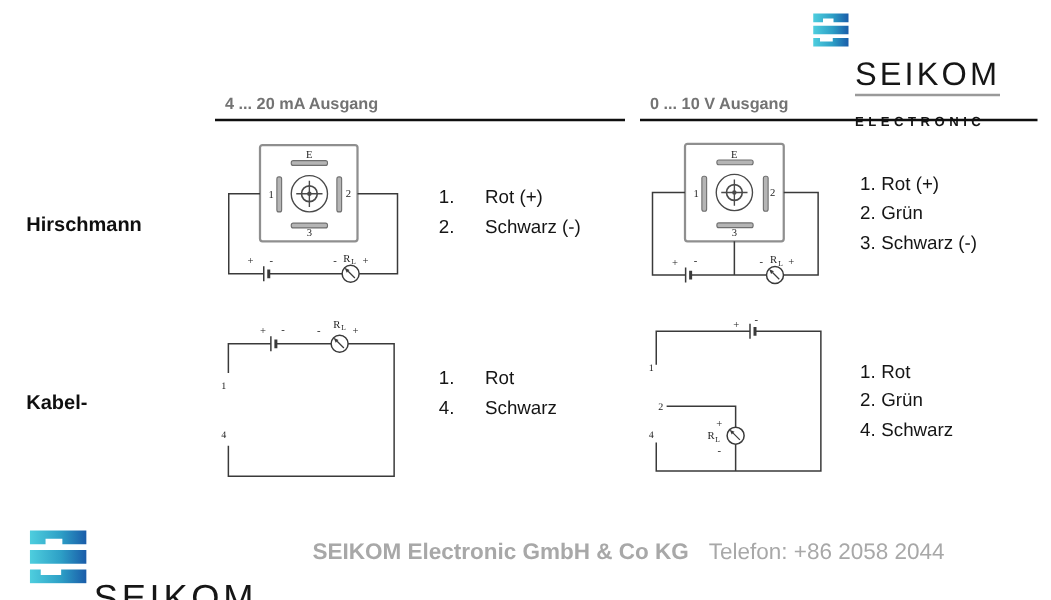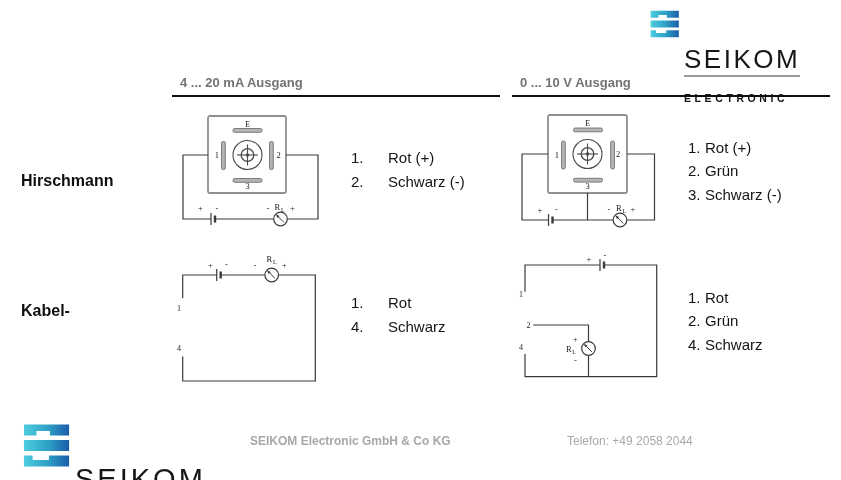--- a/index.html
+++ b/index.html
@@ -31,21 +31,21 @@
 
   
   .pin-list{position:absolute;font-size:15px;color:#151515;}
   .pin-row{display:flex;}
   .pin-list.wide .pin-row{line-height:24px;}
   .pin-list.narrow .pin-row{line-height:23.3px;}
   .pin-list.wide .pin-num{width:37px;}
   .pin-list.narrow .pin-num{width:17px;}
 
   
-  .footer-block{position:absolute;font-size:12px;color:#a8a8a8;line-height:23px;}
+  .footer-block{position:absolute;font-size:18px;color:#a8a8a8;line-height:23px;}
   .footer-company{font-weight:700;}
 
   svg text{font-family:"Liberation Serif",serif;fill:#222;}
 </style>
 </head>
 <body>
 
 <div class="page">
 
   <div class="logo logo-top">
@@ -65,21 +65,21 @@
       <span class="logo-name">SEIKOM</span>
       <span class="logo-sub">ELECTRONIC</span>
     </div>
   </div>
 
   <div class="col-header c1">4 ... 20 mA Ausgang</div>
   <div class="col-header c2">0 ... 10 V Ausgang</div>
 
   <div class="row-label" style="top:155px;margin-top:12px;">Hirschmann</div>
   <div class="row-label" style="top:297px;">
-    <span style="display:block;">Kabel-</span>
+    <span style="display:block;margin-top:12px;">Kabel-</span>
   </div>
 
   <svg class="abs" style="left:178px;top:110px;" width="146" height="119" viewBox="0 0 146 119">
     <rect x="30" y="6" width="78" height="77" rx="2" fill="#ffffff" stroke="#8f8f8f" stroke-width="1.8"></rect>
     <g fill="#b5b5b5" stroke="#6f6f6f" stroke-width="0.9">
       <rect x="55" y="18.5" width="29" height="3.8" rx="1.6"></rect>
       <rect x="43.5" y="31.5" width="3.8" height="28" rx="1.6"></rect>
       <rect x="91.5" y="31.5" width="3.8" height="28" rx="1.6"></rect>
       <rect x="55" y="68.5" width="29" height="3.8" rx="1.6"></rect>
     </g>
@@ -271,16 +271,16 @@
       <span class="logo-name">SEIKOM</span>
       <span class="logo-sub">ELECTRONIC</span>
     </div>
   </div>
 
   <div class="footer-block" style="left:250px;top:430px;">
     <div class="footer-company">SEIKOM Electronic GmbH &amp; Co KG</div>
   </div>
 
   <div class="footer-block" style="left:567px;top:430px;">
-    <div>Telefon: +49 2058 2044</div>
+    <div>Telefon: +86 2058 2044</div>
   </div>
 
 </div>
 
 </body></html>

